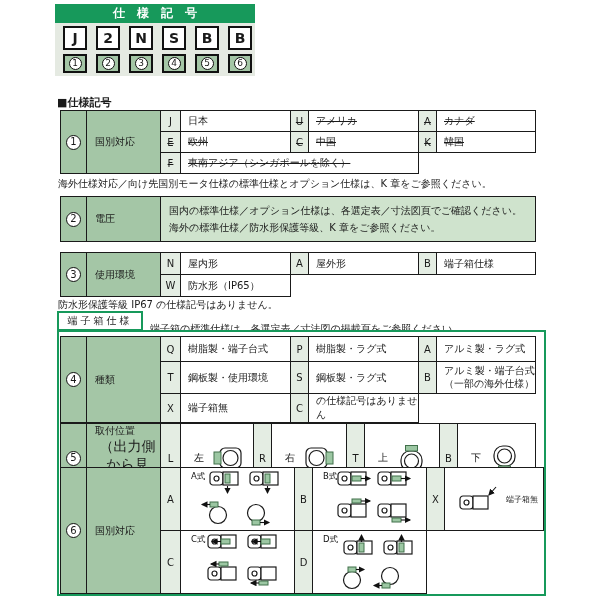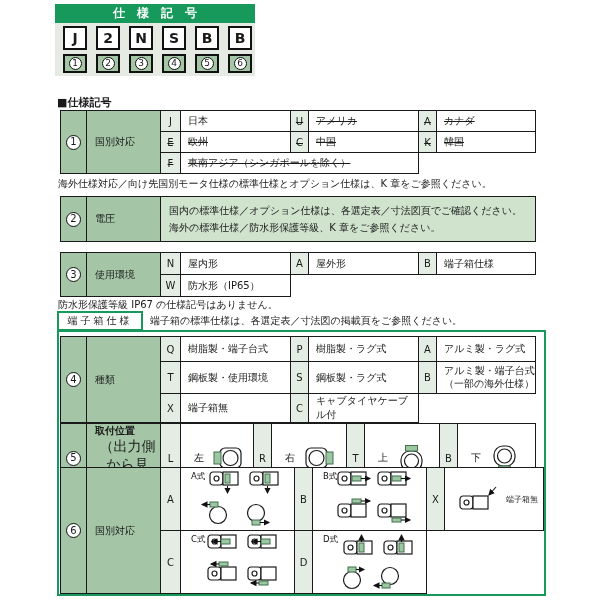--- a/index.html
+++ b/index.html
@@ -187,21 +187,21 @@
   <tr style="height:22px">
     <td class="k">W</td>
     <td class="d">防水形（IP65）</td>
     <td class="ghost" colspan="4"></td>
   </tr>
 </tbody>
   </table>
 <div class="abs note" style="left:58px;top:298px">防水形保護等級 IP67 の仕様記号はありません。</div>
 
 <div class="abs tab">端子箱仕様</div>
-<div class="abs note" style="left:150px;top:314px">端子箱の標準仕様は、各選定表／寸法図の掲載頁をご参照ください。</div>
+<div class="abs note" style="left:150px;top:322px">端子箱の標準仕様は、各選定表／寸法図の掲載頁をご参照ください。</div>
 <div class="abs greenbox"></div>
 
 <table style="left:60px;top:336px">
   <colgroup>
       <col style="width:26px">
       <col style="width:74px">
       <col style="width:20px">
       <col style="width:110px">
       <col style="width:18px">
       <col style="width:110px">
@@ -227,21 +227,21 @@
     <td class="k">B</td>
     <td class="d two">
       <div>アルミ製・端子台式</div>
       <div>（一部の海外仕様）</div>
     </td>
   </tr>
   <tr style="height:25px">
     <td class="k">X</td>
     <td class="d">端子箱無</td>
     <td class="k">C</td>
-    <td class="d">キャブタイヤケーブル付</td>
+    <td class="d">の仕様記号はありません</td>
     <td class="ghost" colspan="2"></td>
   </tr>
 </tbody>
   </table>
 
 <table style="left:60px;top:423px">
   <colgroup>
       <col style="width:26px">
       <col style="width:74px">
       <col style="width:20px">
@@ -250,21 +250,21 @@
       <col style="width:75px">
       <col style="width:18px">
       <col style="width:75px">
       <col style="width:18px">
       <col style="width:78px">
     </colgroup>
   <tbody>
       <tr style="height:39px">
     <td class="n"><span class="circ">5</span></td>
     <td class="lab">
-      <div style="font-weight:bold">取付位置</div>
+      <div style="font-weight:normal">取付位置</div>
       <div class="sub">（出力側から見て）</div>
     </td>
     <td class="k">L</td>
     <td class="d">
       <div class="cellflex">
             <span>左</span>
         <svg width="36" height="26">
           <rect x="10" y="3" width="21" height="20" rx="5" class="mo"></rect>
               <circle cx="20.5" cy="13" r="7.5" class="mo"></circle>
               <rect x="4" y="7" width="7" height="12" class="gb"></rect>

